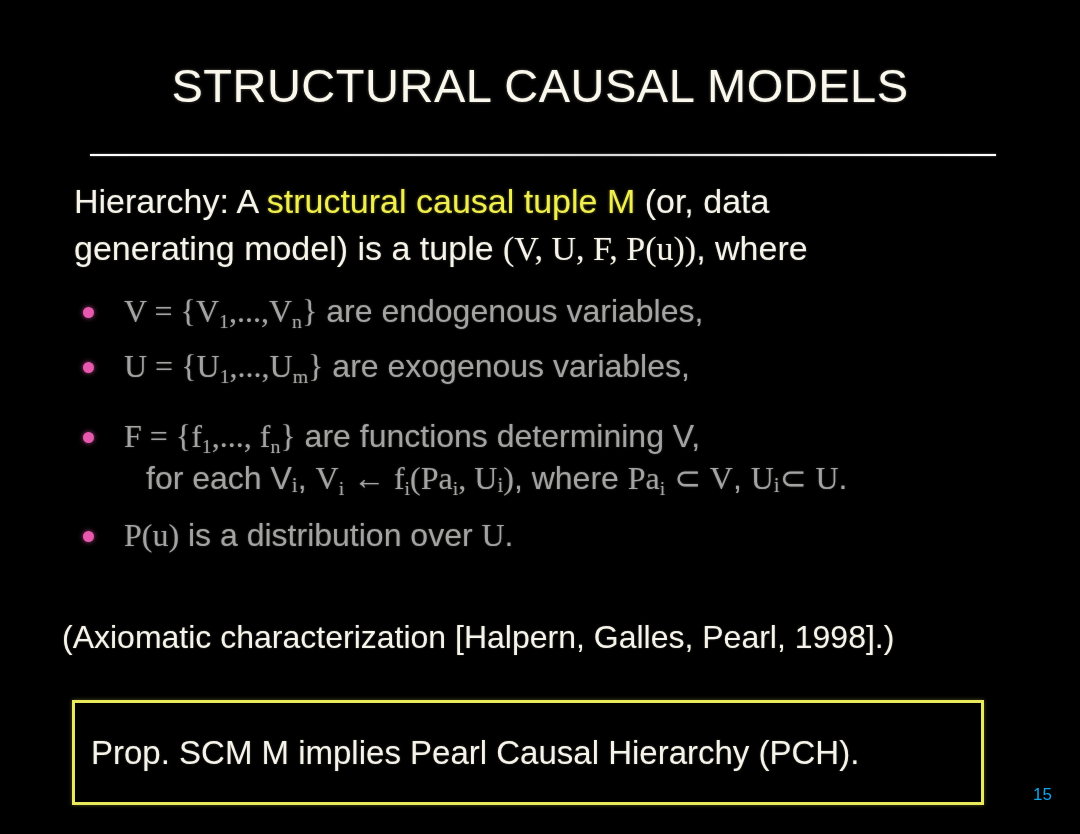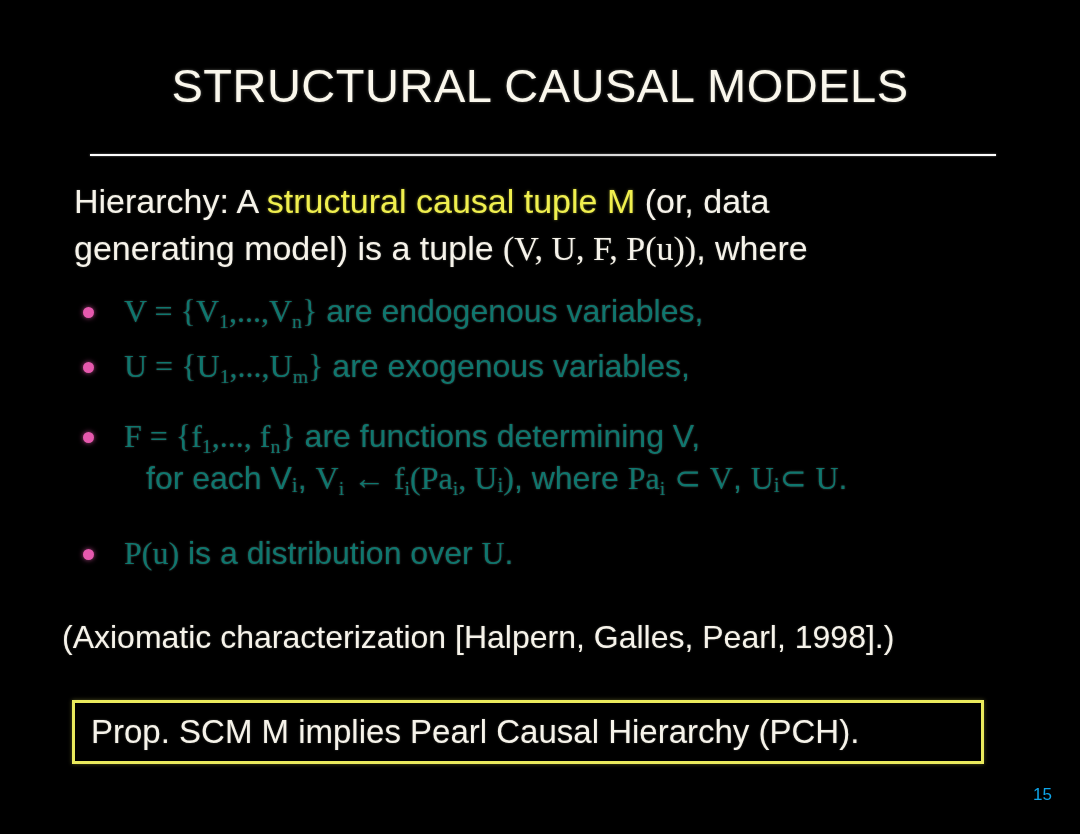--- a/index.html
+++ b/index.html
@@ -72,37 +72,37 @@
     left: 74px;
     top: 293px;
     width: 960px;
   }
   .bullet-row {
     position: relative;
     display: block;
     padding-left: 50px;
     font-size: 32px;
     line-height: 36px;
-    color: #0f766e;
+    color: #a3a3a3;
     text-shadow: 0 0 2px rgba(255,255,240,0.28);
   }
   .bullet-row .dot {
     position: absolute;
     left: 9px;
     top: 14px;
     width: 11px;
     height: 11px;
     border-radius: 50%;
     background: #e659ae;
     box-shadow: 0 0 5px rgba(230,89,174,0.75);
   }
   .b1 { top: 0px;  position: absolute; }
   .b2 { top: 55px; position: absolute; }
   .b3 { top: 125px;position: absolute; }
-  .b4 { top: 242px;position: absolute; }
+  .b4 { top: 224px;position: absolute; }
 
   .subline {
     display: block;
     margin-top: 6px;
     padding-left: 22px;
     font-size: 32px;
     line-height: 36px;
   }
 
   sub {
@@ -127,21 +127,21 @@
     text-shadow: 0 0 2px rgba(255,255,240,0.28);
     white-space: nowrap;
   }
 
   
   .prop-box {
     position: absolute;
     left: 72px;
     top: 700px;
     width: 912px;
-    height: 64px;
+    height: 105px;
     border: 3px solid #e9e95c;
     box-sizing: border-box;
     background: #000000;
     box-shadow: 0 0 4px rgba(233,233,92,0.35);
   }
   .prop-text {
     position: absolute;
     left: 16px;
     top: 50%;
     transform: translateY(-50%);

